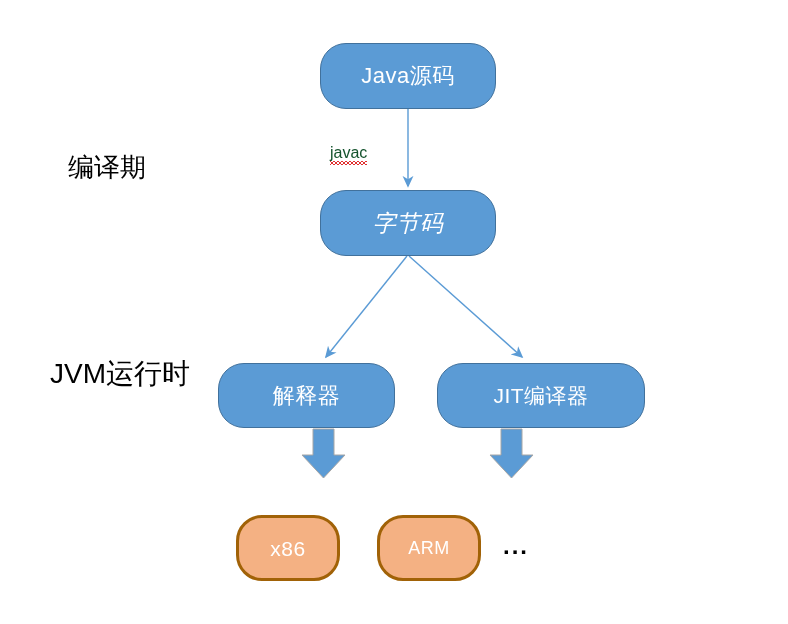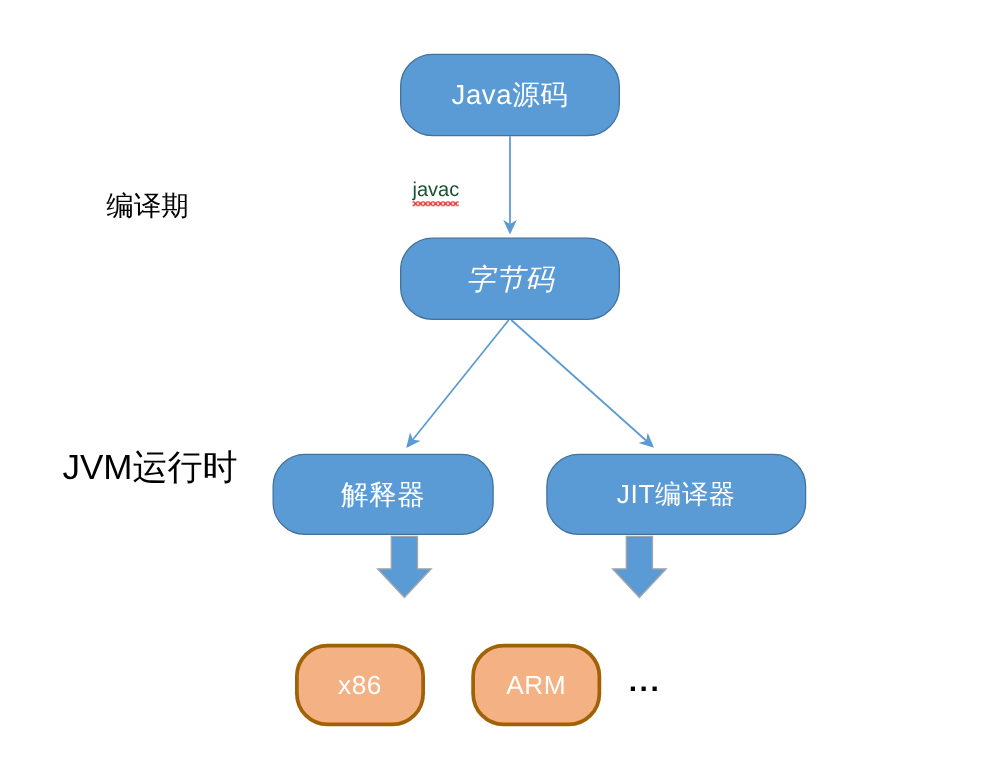--- a/index.html
+++ b/index.html
@@ -36,30 +36,30 @@
   .box.orange {
     background: #f4b183;
     border: 3px solid #a16207;
   }
 
   #box-java   { left: 320px; top: 43px;  width: 176px; height: 66px;  font-size: 22px; }
   #box-byte   { left: 320px; top: 190px; width: 176px; height: 66px;  font-size: 23px; font-style: italic; }
   #box-interp { left: 218px; top: 363px; width: 177px; height: 65px;  font-size: 22px; }
   #box-jit    { left: 437px; top: 363px; width: 208px; height: 65px;  font-size: 21px; }
   #box-x86    { left: 236px; top: 515px; width: 104px; height: 66px;  font-size: 21px; }
-  #box-arm    { left: 377px; top: 515px; width: 104px;  height: 66px;  font-size: 21px; }
+  #box-arm    { left: 377px; top: 515px; width: 104px;  height: 66px;  font-size: 18px; }
 
   
   .label {
     position: absolute;
     color: #000000;
     white-space: nowrap;
     line-height: 1;
   }
-  #label-compile { left: 85px;  top: 154px; font-size: 22px; }
+  #label-compile { left: 68px;  top: 154px; font-size: 26px; }
   #label-runtime { left: 50px;  top: 360px; font-size: 28px; }
   #label-ellipsis{ left: 503px; top: 534px; font-size: 24px; font-weight: bold; letter-spacing: 2px; }
 
   
   #label-javac {
     left: 330px;
     top: 145px;
     font-size: 16px;
     color: #14532d;
     padding-bottom: 3px;

